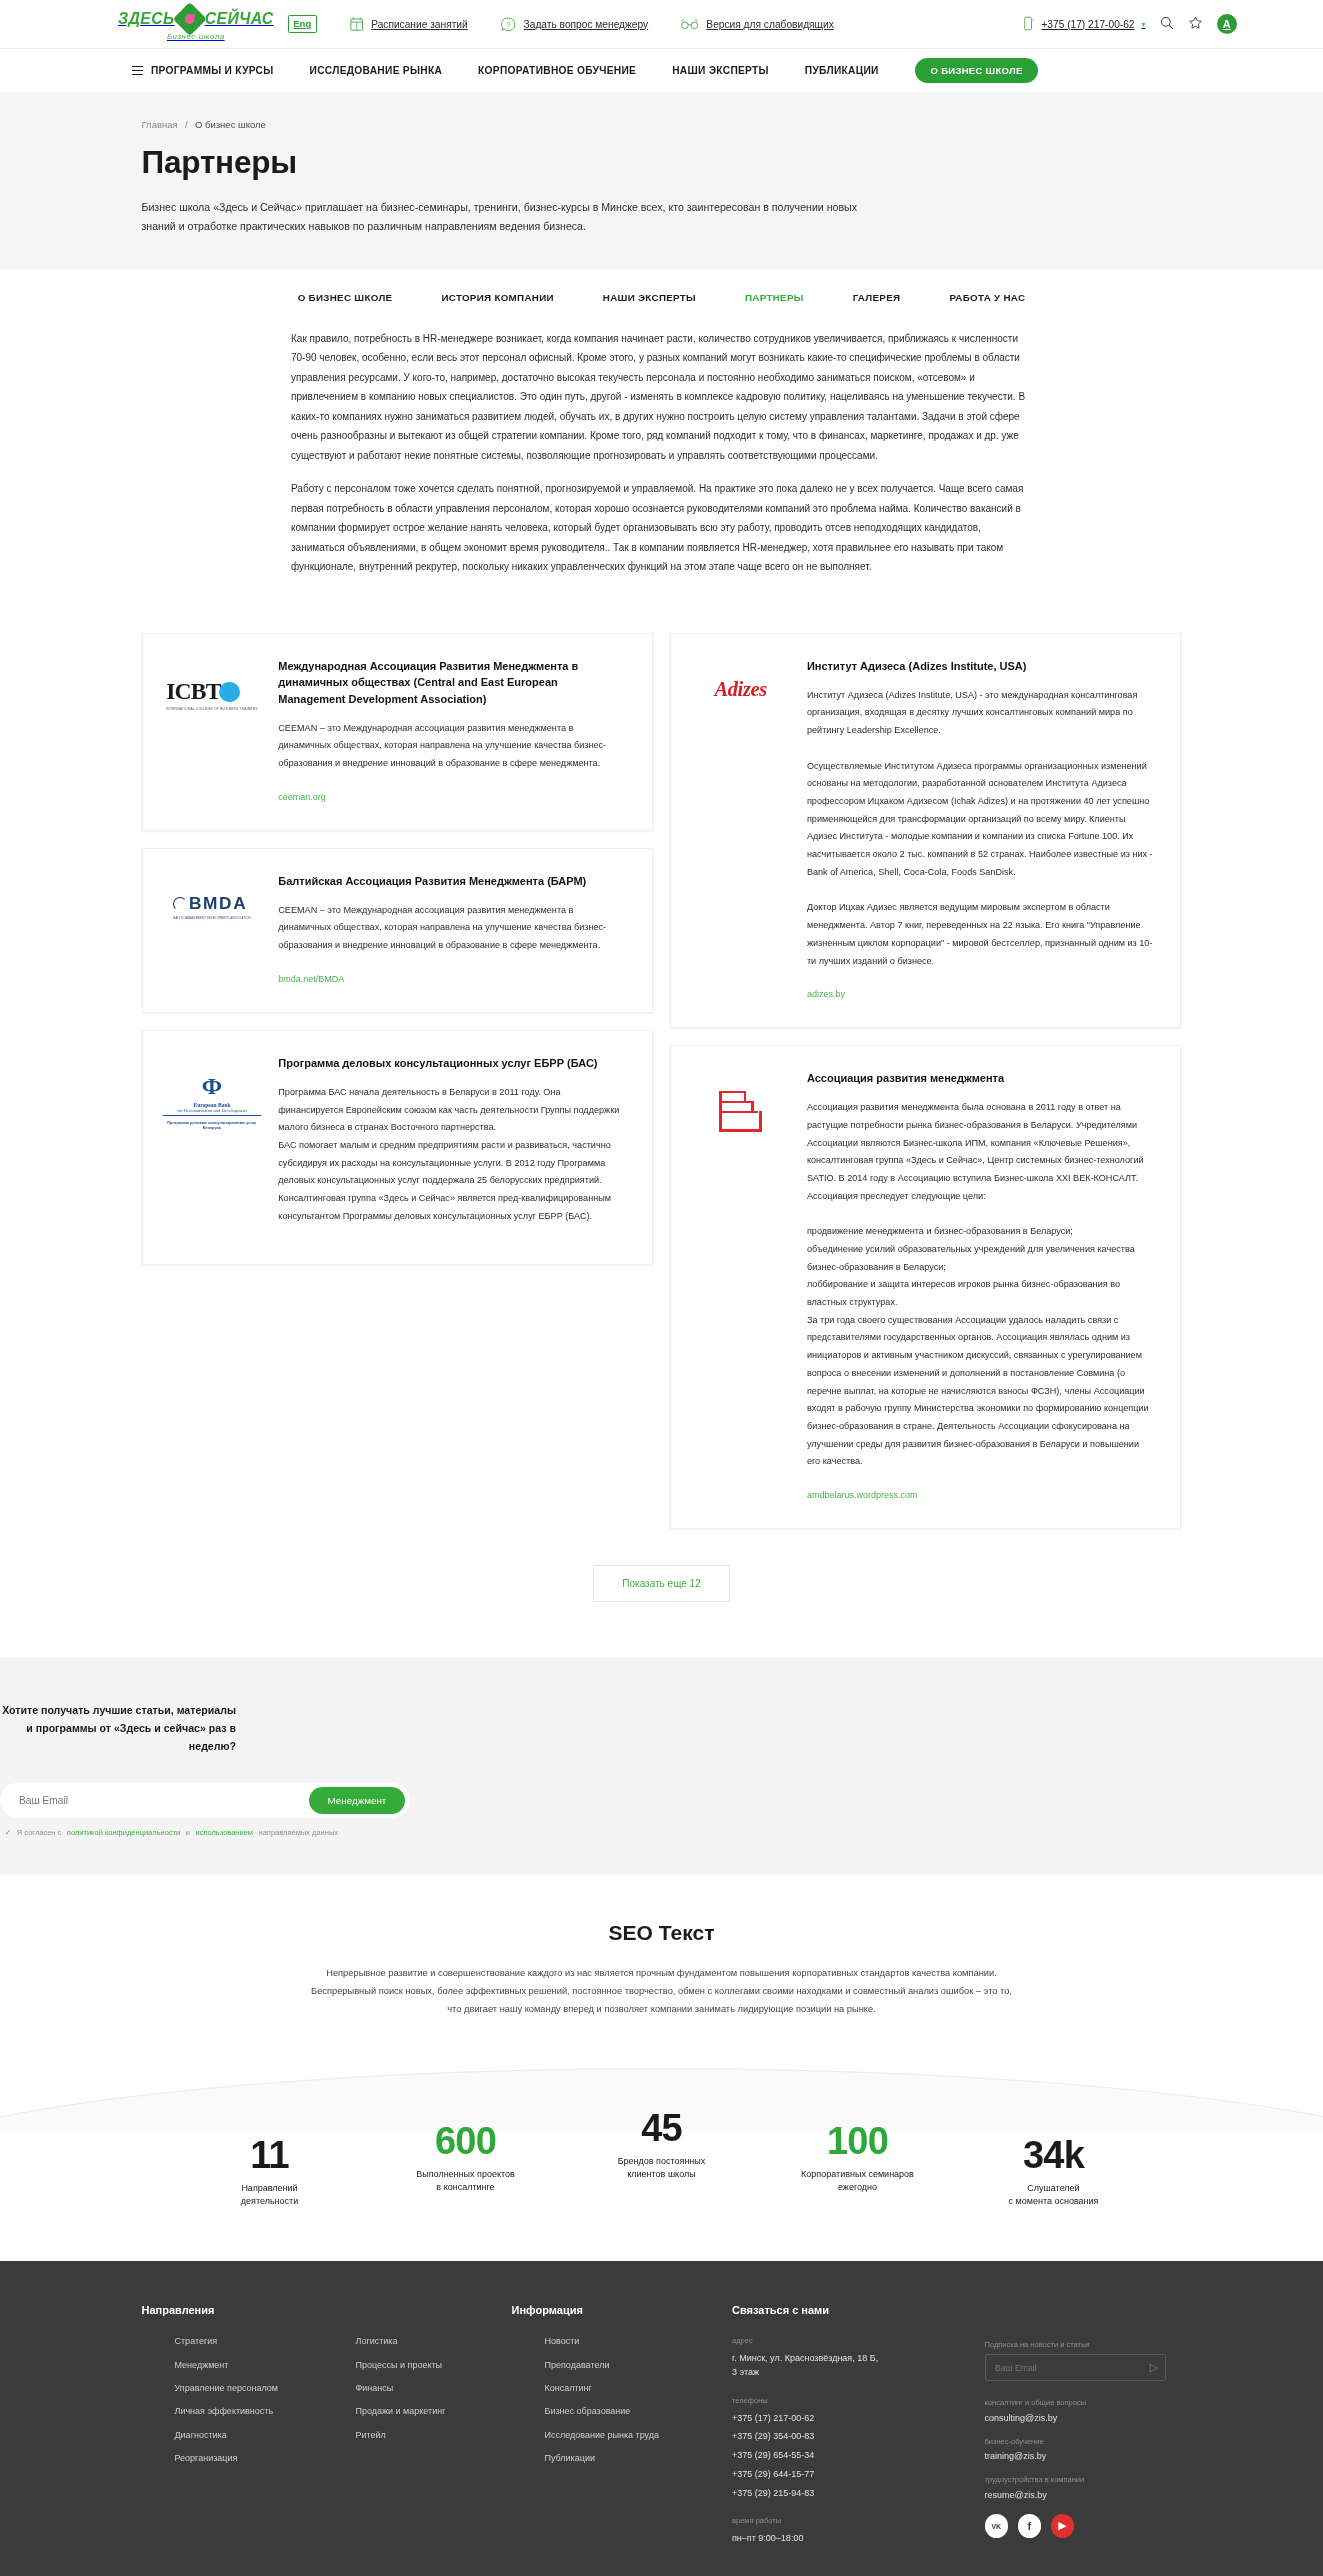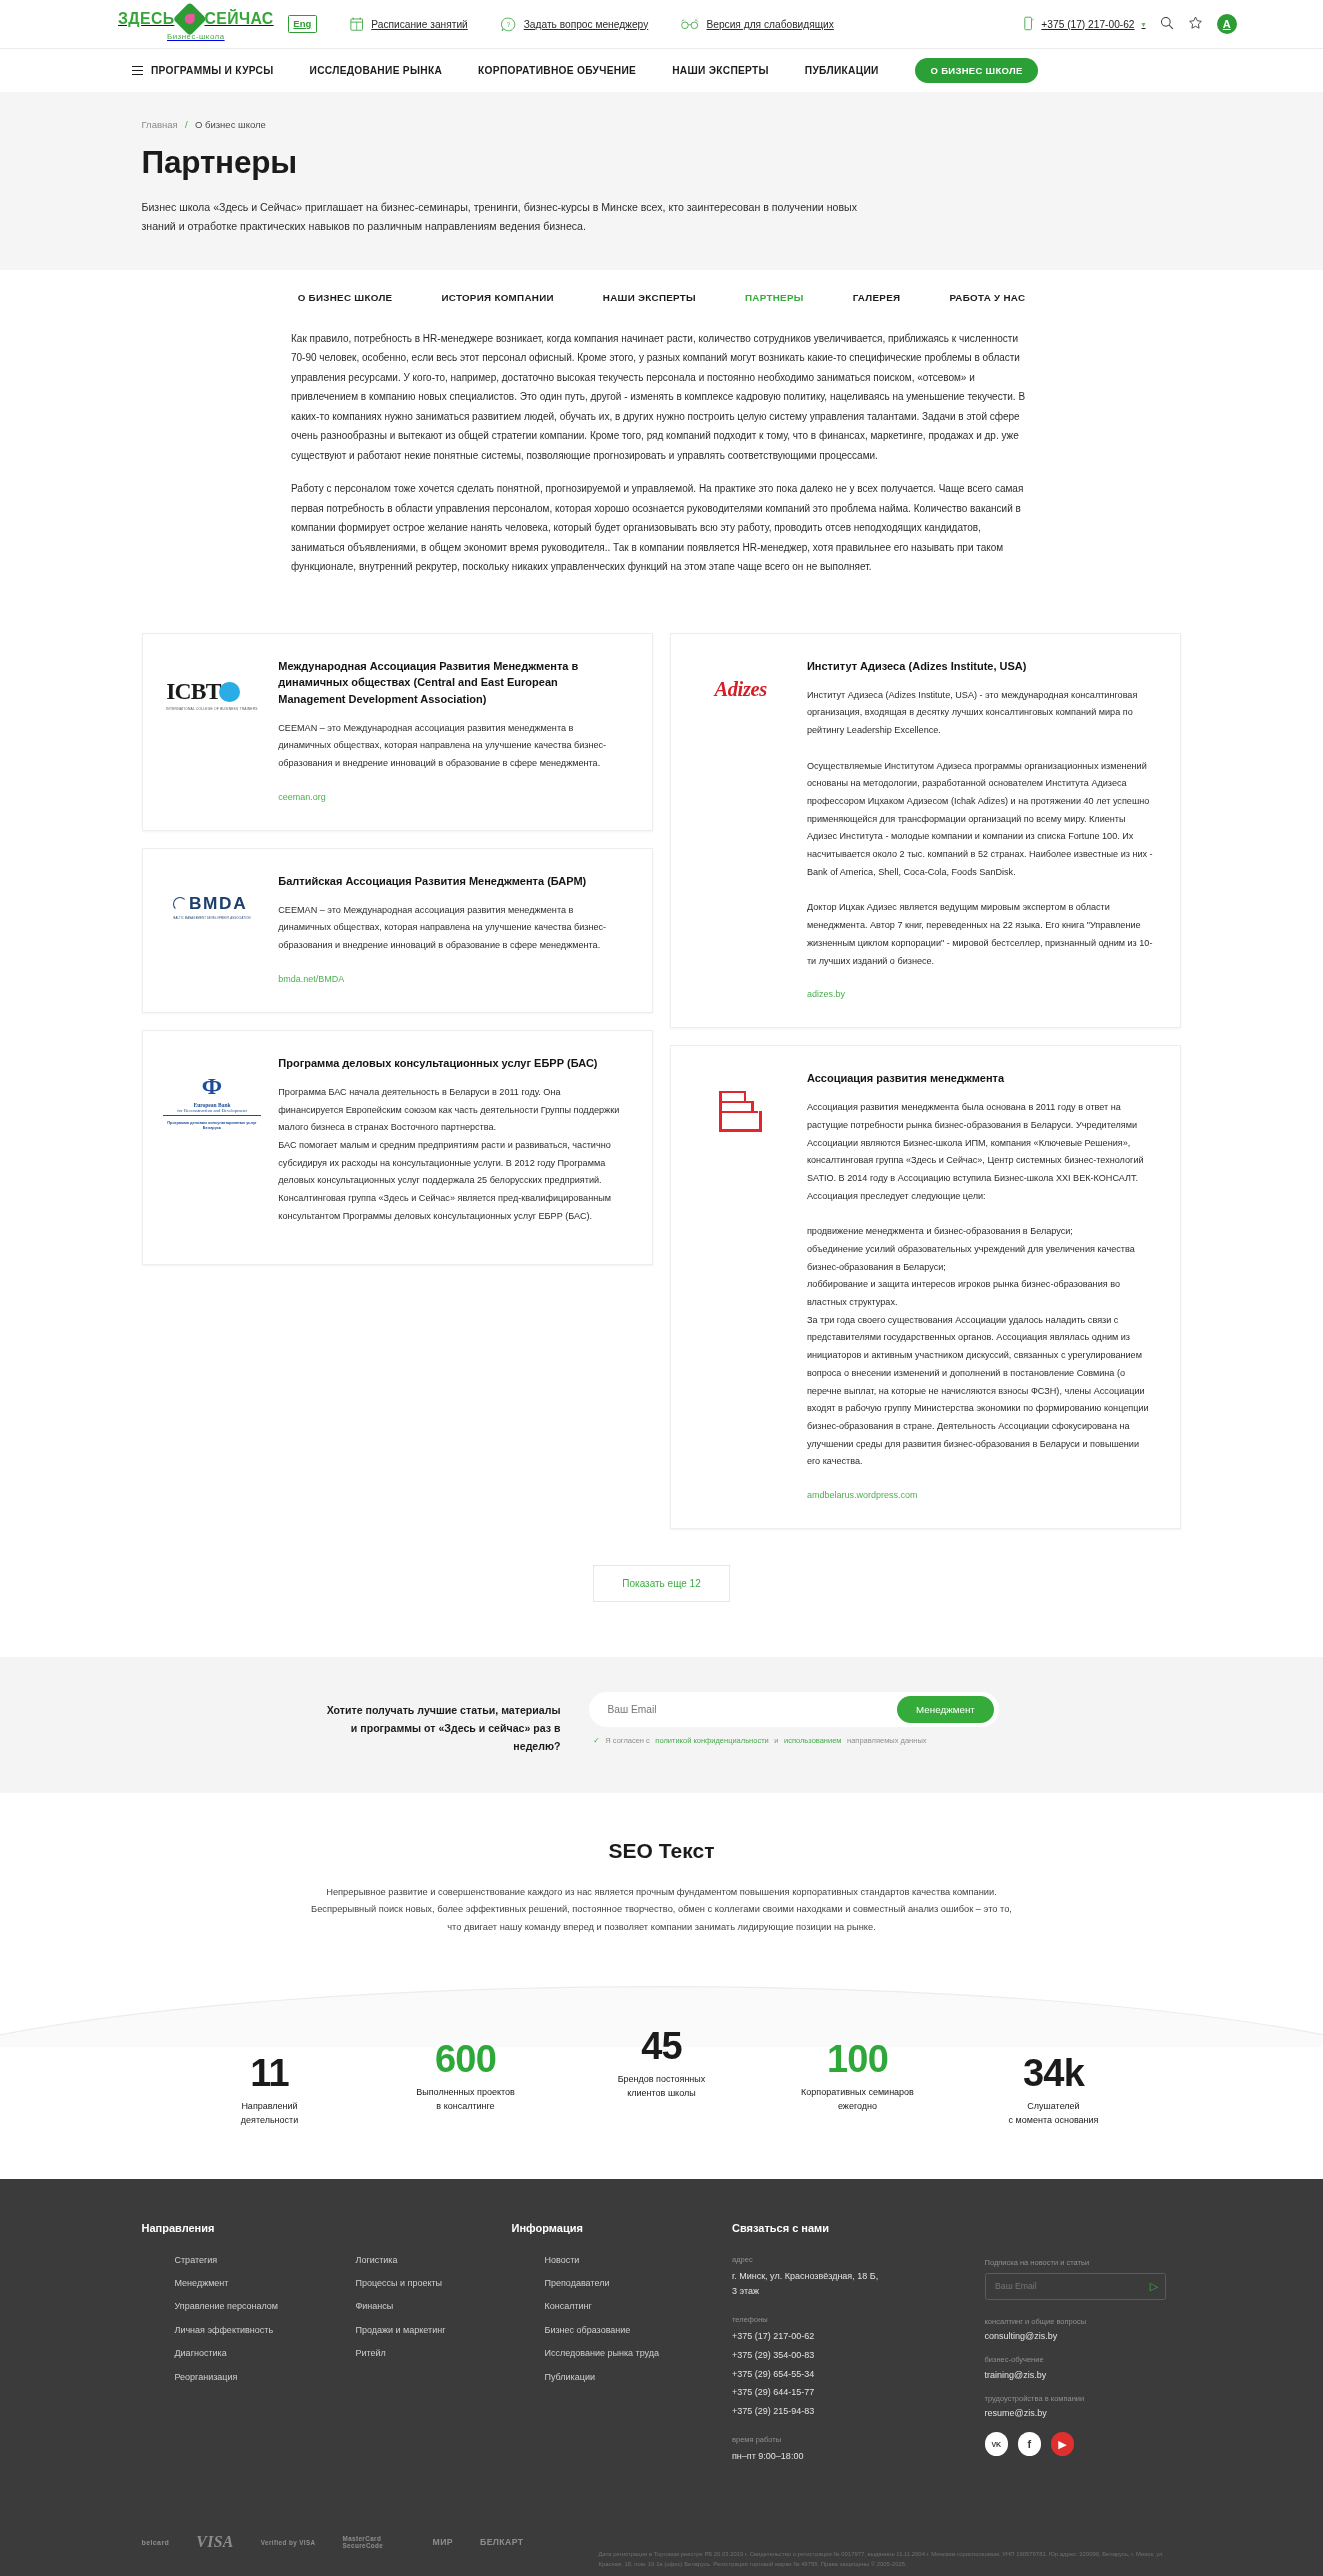--- a/index.html
+++ b/index.html
@@ -15,21 +15,21 @@
   .container { width: 1040px; margin: 0 auto; }
 
   
   .topbar {
     height: 49px; display: flex; align-items: center;
     background: #fff; border-bottom: 0.8px solid #ececec;
     padding: 0 47px;
   }
   .logo { display: flex; align-items: center; gap: 0; margin-left: 71px; }
   .logo-mark {
-    display: flex; align-items: flex-start; flex-direction: column;
+    display: flex; align-items: flex-start; flex-direction: column; font-style: italic;
   }
   .logo-row { display: flex; align-items: center; gap: 3.2px; }
   .logo-word { font-weight: 800; font-size: 15.8px; color: #35a637; letter-spacing: 0.4px; }
   .logo-diamond {
     width: 23.6px; height: 23.6px; background: #2e9c34; transform: rotate(45deg);
     border-radius: 3.9px; position: relative;
   }
   .logo-diamond::after {
     content:""; position:absolute; left:50%; top:50%;
     width:10.2px; height:10.2px; background:#e85aa0; border-radius: 50% 0 50% 50%;
@@ -122,21 +122,21 @@
 
   .showmore-wrap { display:flex; justify-content:center; padding: 36px 0 55px; }
   .showmore {
     border: 0.8px solid #e6e6e6; background:#fff; color: #3ead42;
     font-size: 10px; padding: 11.8px 28px; cursor: pointer;
     font-family: inherit;
   }
 
   
   .subscribe { background: #f4f4f4; padding: 35px 0 38px; }
-  .sub-inner { display: flex; align-items: flex-start; justify-content: center; gap: 28px; }
+  .sub-inner { display: flex; align-items: flex-start; justify-content: center; gap: 28px; flex-direction: column; }
   .sub-text { font-size: 10.6px; font-weight: 700; line-height: 1.7; text-align: right; width: 236px; padding-top: 9.5px;}
   .sub-form { width: 410px; }
   .sub-field {
     display: flex; align-items: center; background: #fff; border-radius: 19px;
     height: 35px; padding: 0 4.7px 0 19px;
   }
   .sub-field input {
     flex: 1; border: 0; outline: 0; font-size: 10.2px; color: #9a9a9a;
     font-family: inherit; background: transparent;
   }

